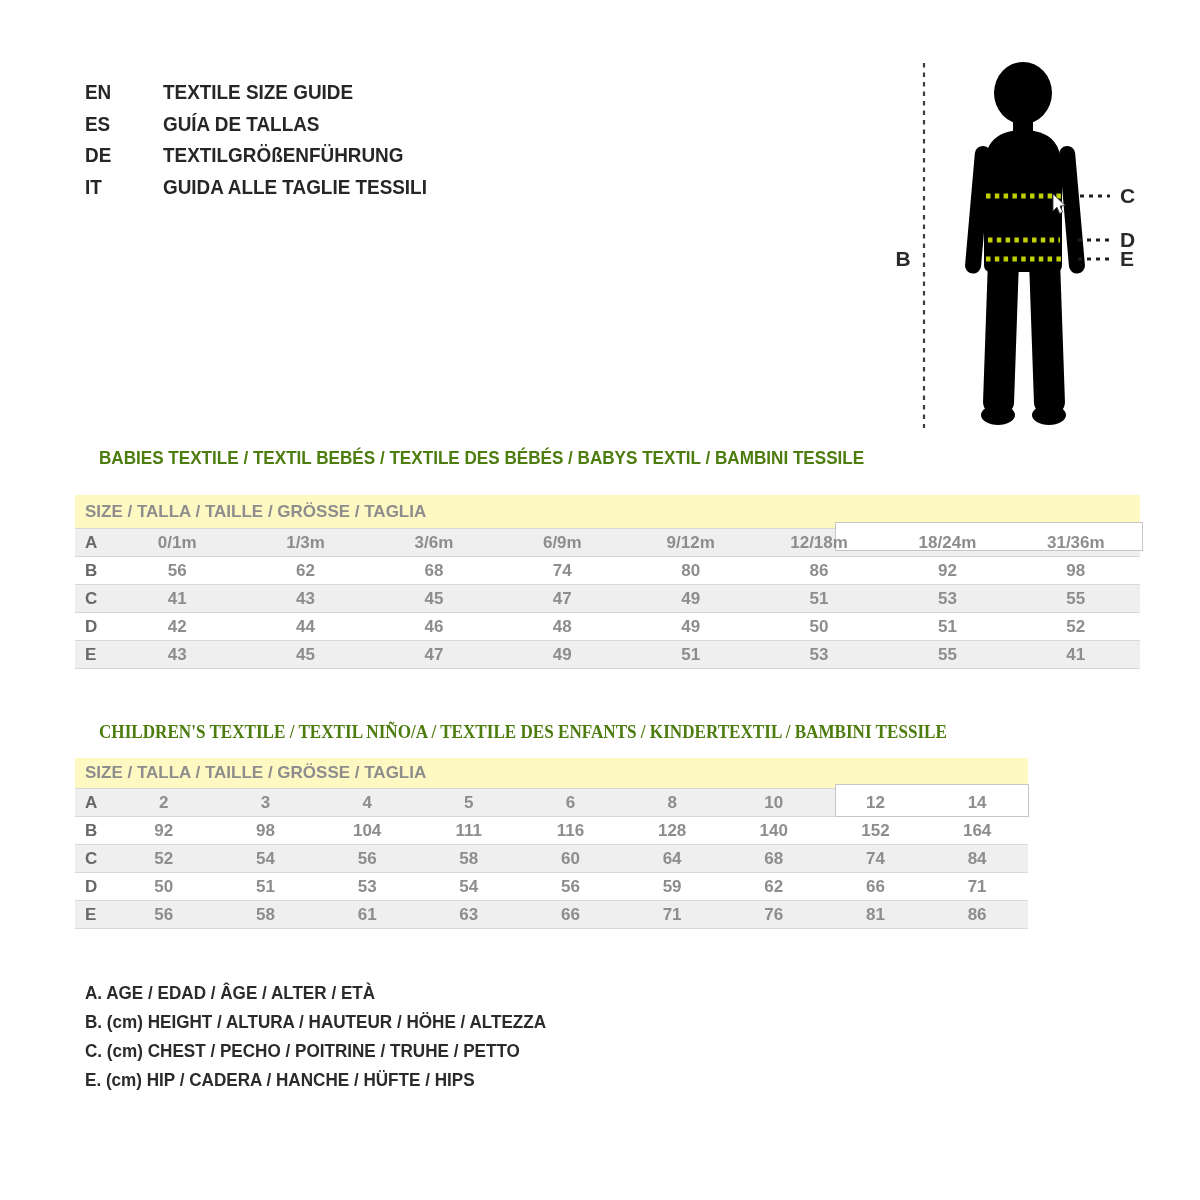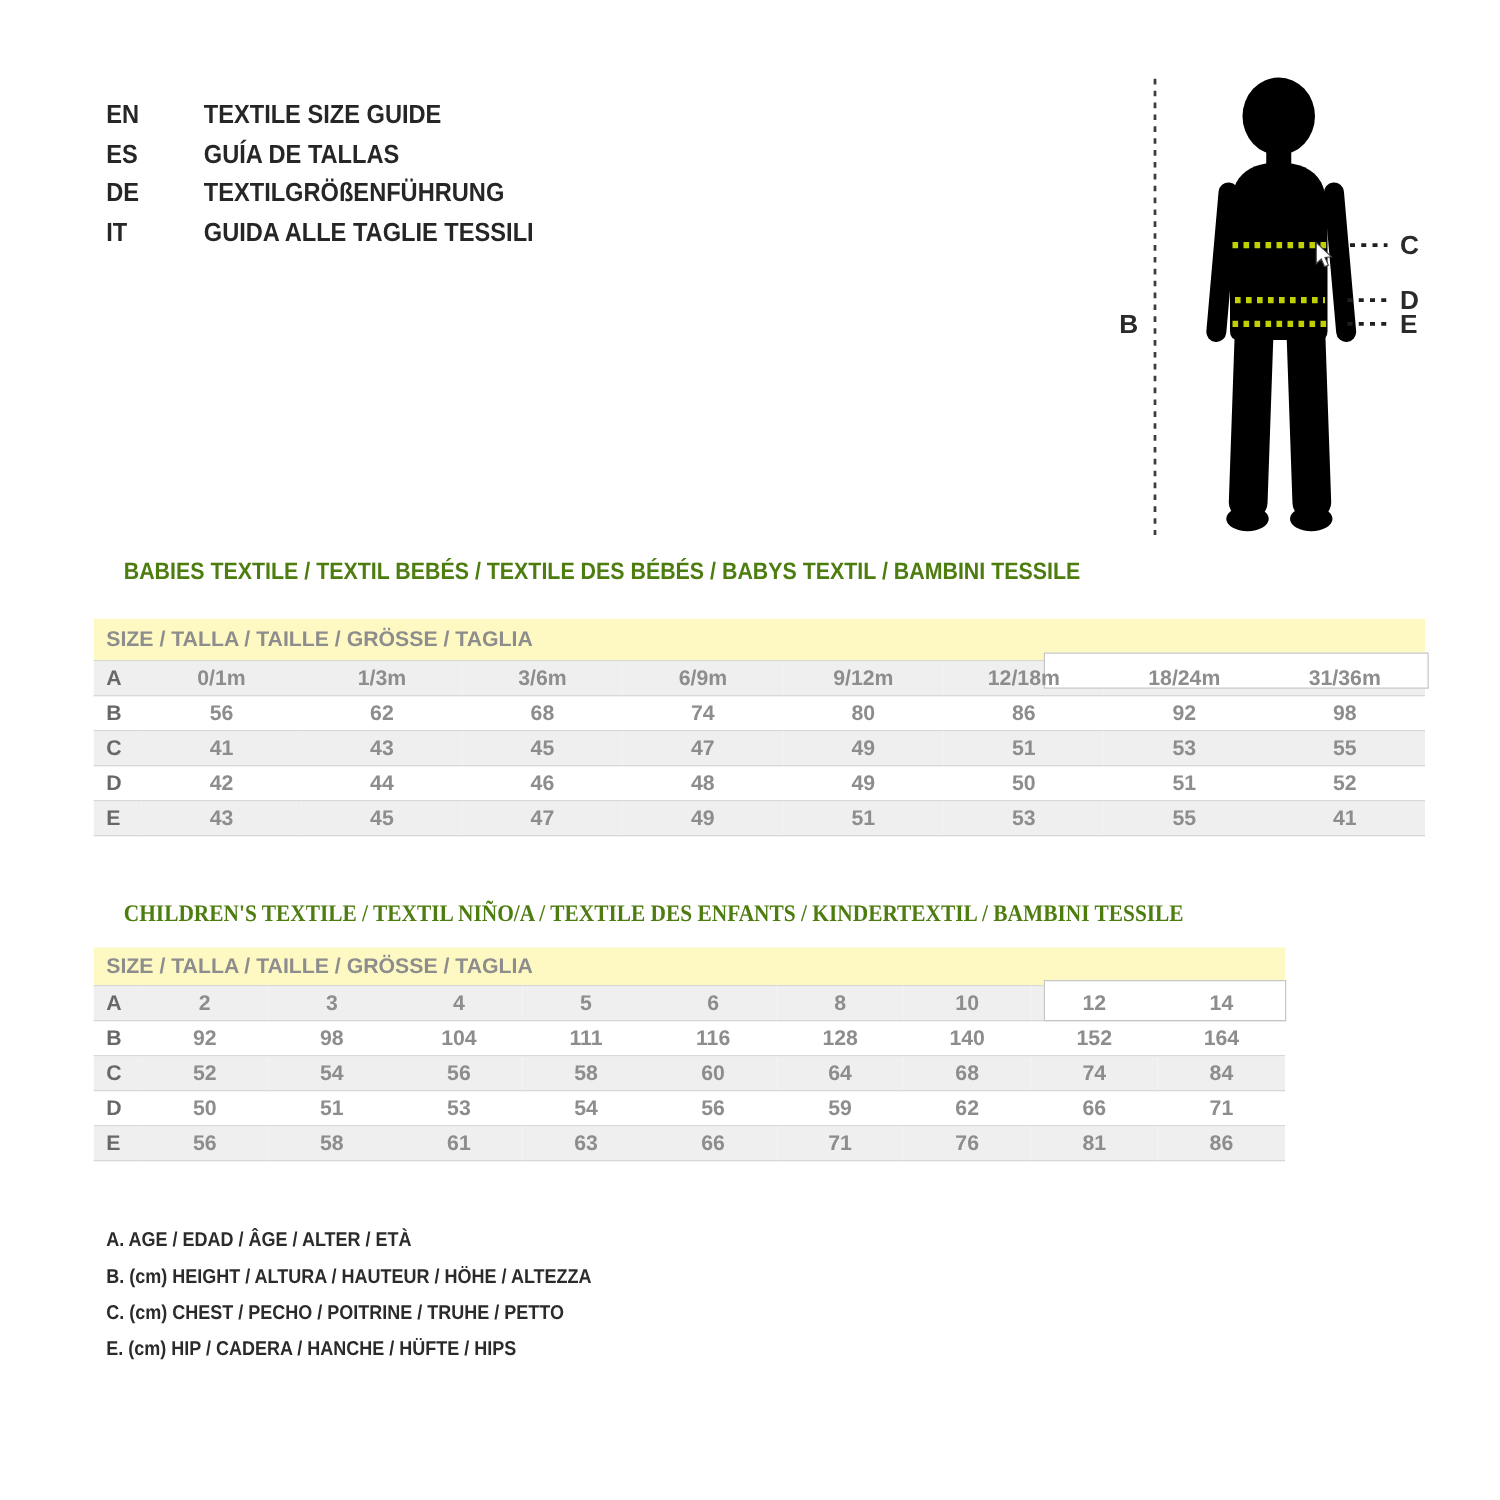--- a/index.html
+++ b/index.html
@@ -36,21 +36,21 @@
   #babies-hl{left:835px;top:522px;width:306px;height:27px;}
   #children-hl{left:835px;top:784px;width:192px;height:31px;}
   .cv{position:relative;z-index:2;}
 
   
   .figure-wrap{position:absolute;left:870px;top:55px;width:290px;height:385px;}
   .measure-label{font-family:"Liberation Sans", sans-serif;font-size:21px;font-weight:700;fill:#2a2a2a;}
 
   
   .legend{position:absolute;left:85px;top:978px;}
-  .legend-row{height:29px;display:flex;align-items:center;font-size:16px;font-weight:700;color:#2b2b2b;}
+  .legend-row{height:29px;display:flex;align-items:center;font-size:19px;font-weight:700;color:#2b2b2b;}
 </style>
 </head>
 <body>
 
 <div class="page">
 
   <div class="lang-list">
 
       <div class="lang-row">
         <span class="lang-code"><span class="cond">EN</span></span>

